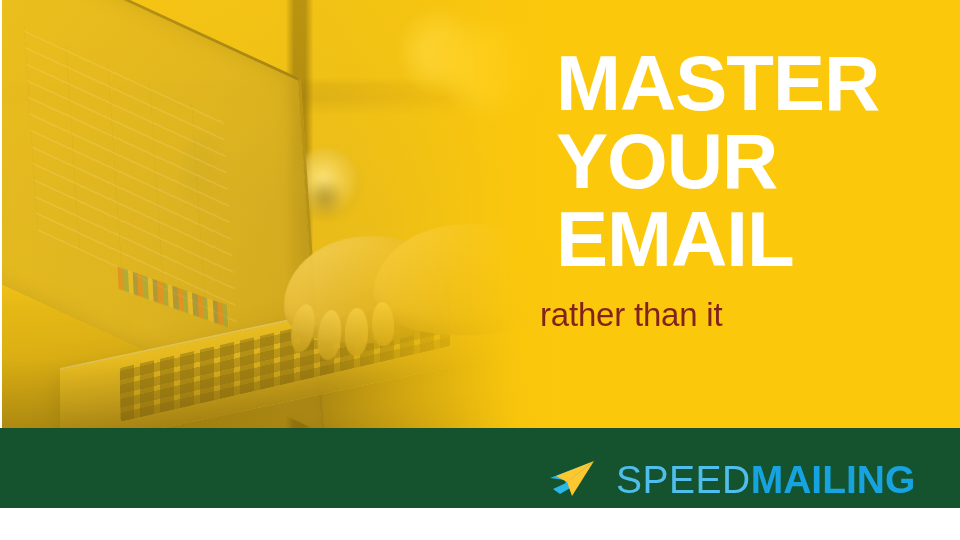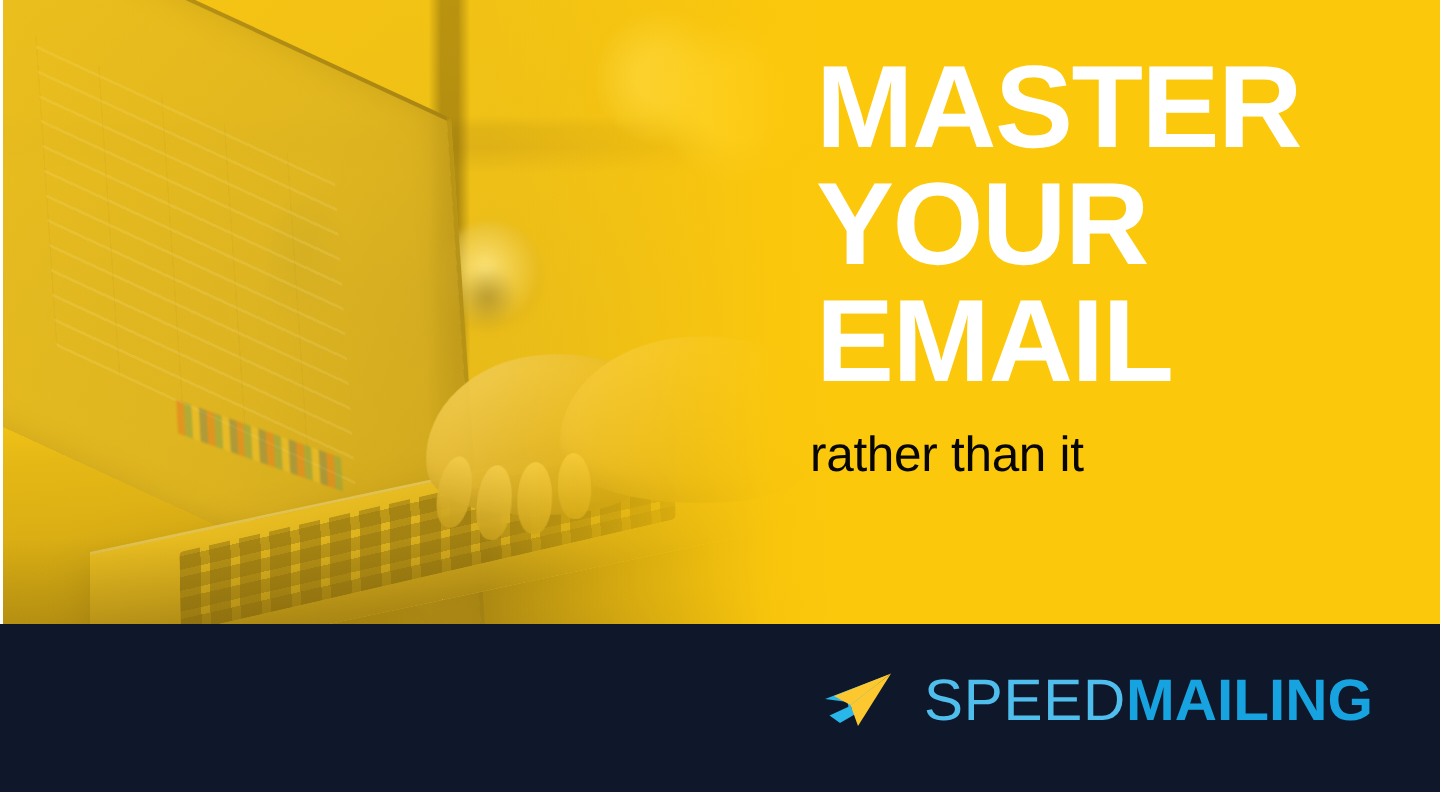--- a/index.html
+++ b/index.html
@@ -222,47 +222,47 @@
   }
 
   
   .copy {
     position: absolute;
     left: 540px;
     top: 28px;
     width: 400px;
   }
   .headline {
-    margin: 4px;
+    margin: 16px;
     color: #ffffff;
     font-weight: bold;
     font-size: 78px;
     line-height: 78px;
     letter-spacing: -1px;
   }
   .headline .hl-line { display: block; }
   .subhead {
     margin: 16px 0 0 0;
-    color: #000000;
+    color: #7f1d1d;
     font-weight: normal;
     font-size: 33px;
     line-height: 42px;
     letter-spacing: -0.2px;
     opacity: .97;
   }
   .subhead .sub-line { display: block; }
 
   
   .footer {
     position: absolute;
     left: 0;
-    top: 416px;
+    top: 428px;
     width: 960px;
-    height: 112px;
-    background: #0f172a;
+    height: 80px;
+    background: #14532d;
   }
   .logo {
     position: absolute;
     left: 548px;
     top: 30px;
     display: flex;
     align-items: center;
     gap: 14px;
   }
   .logo-mark { width: 54px; height: 42px; display: block; }

